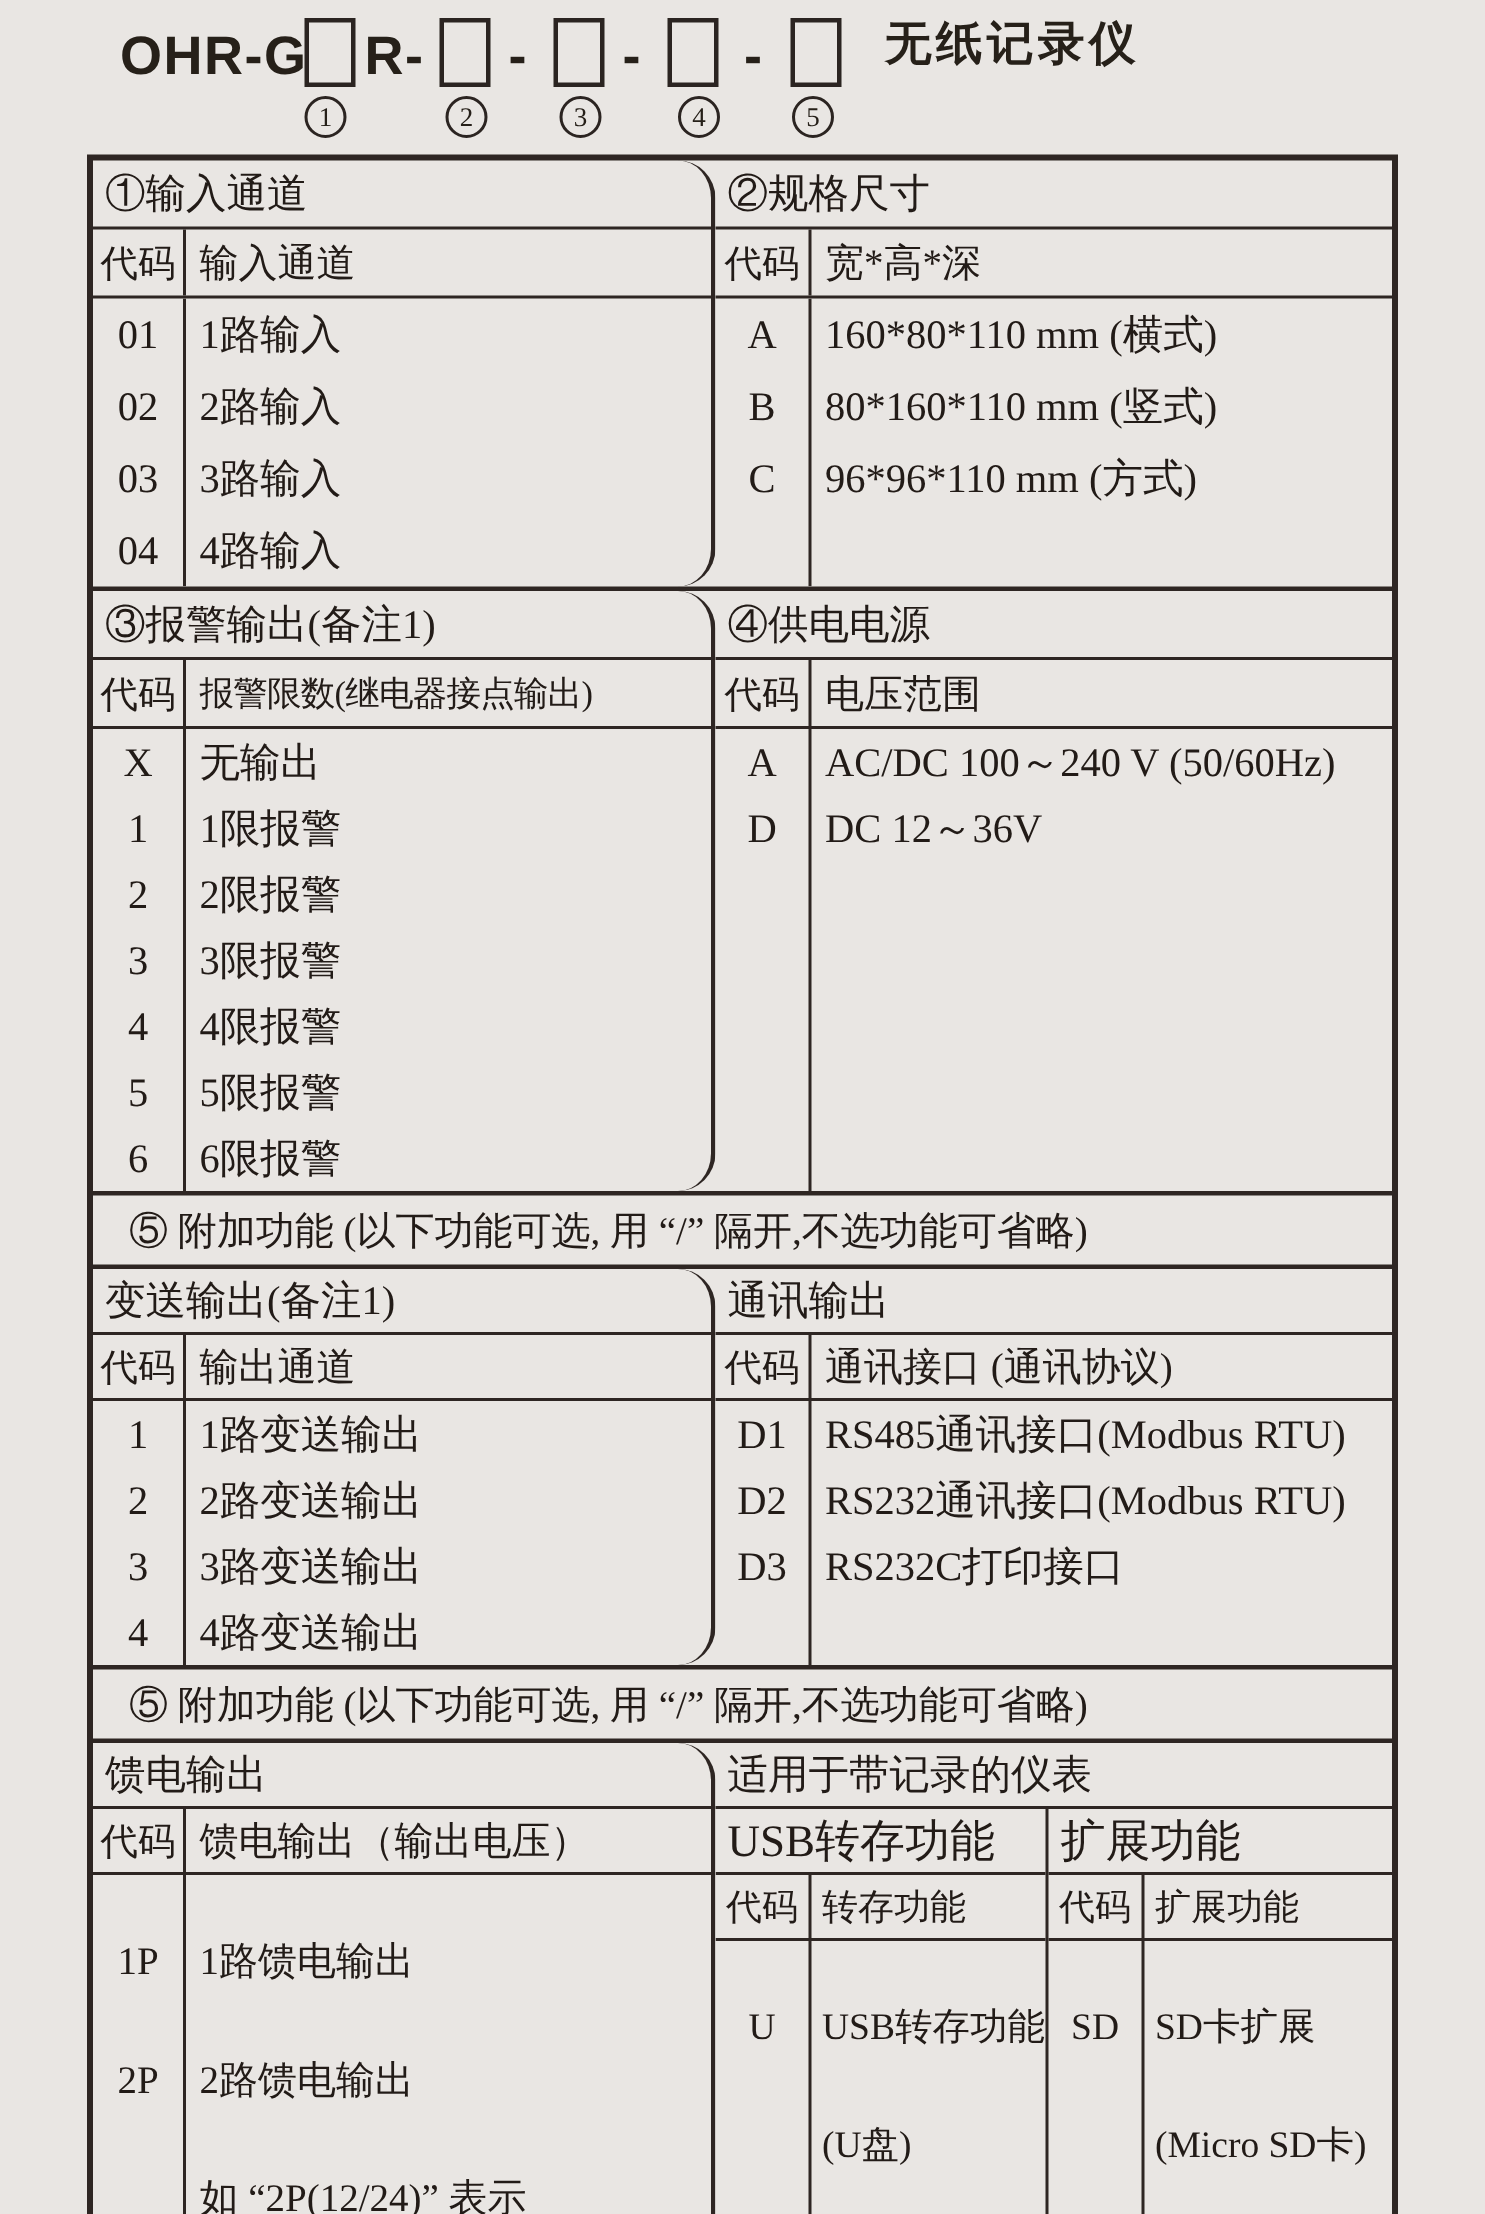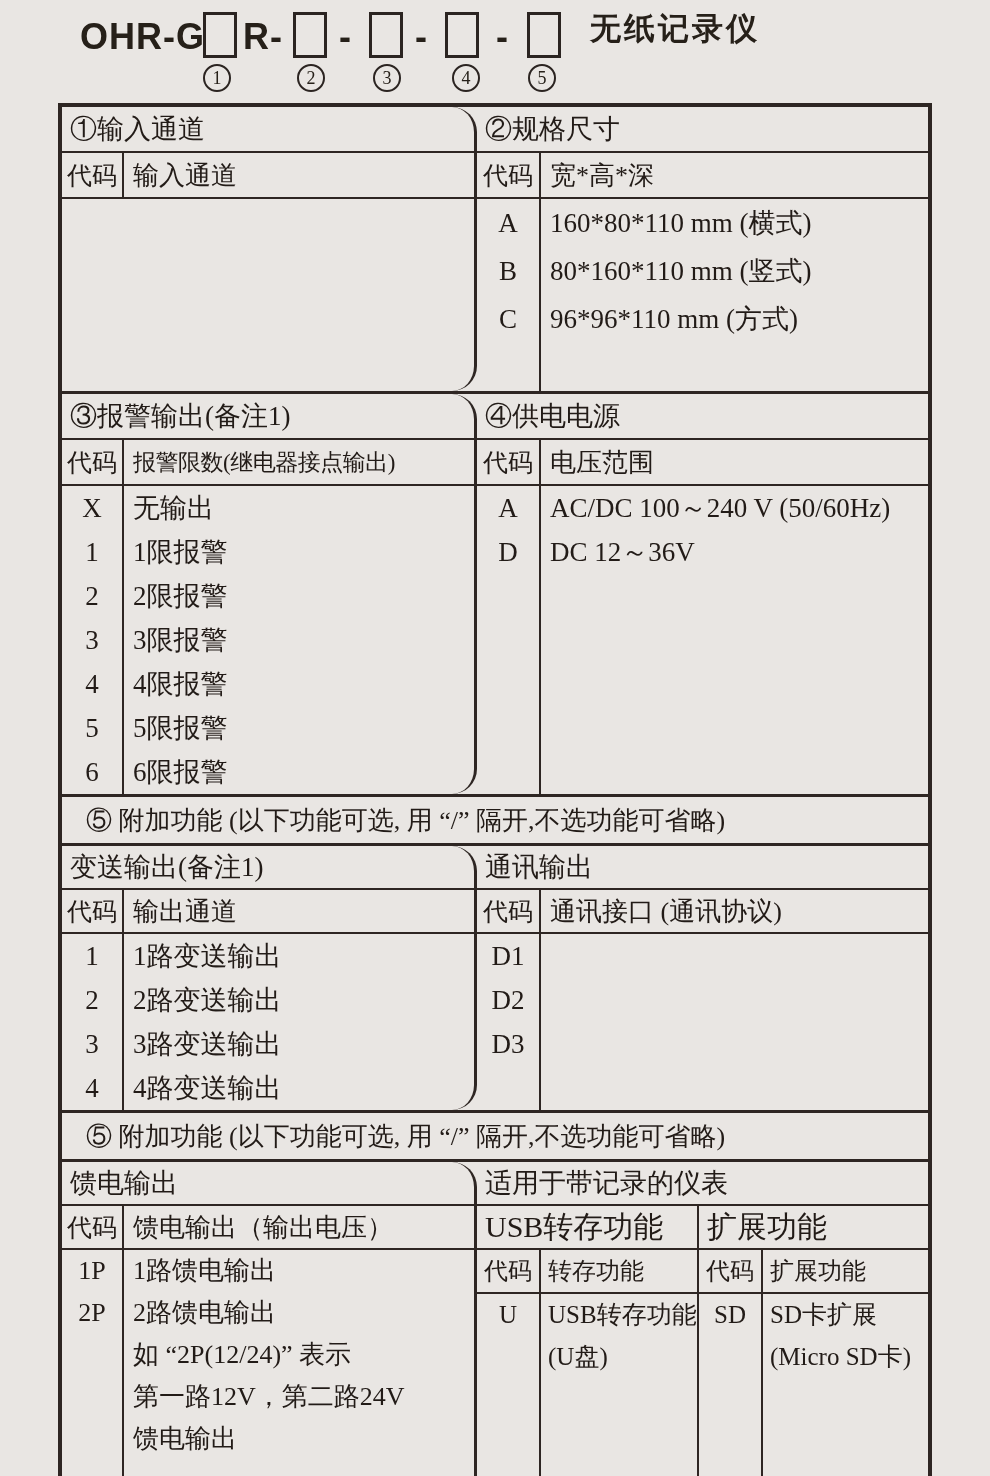--- a/index.html
+++ b/index.html
@@ -77,21 +77,21 @@
   .datablock{flex:1;display:flex;overflow:hidden;}
   .datablock .codes{
     width:62px;border-right:2px solid var(--ink);box-sizing:border-box;
     text-align:center;
   }
   .half.right .datablock .codes{width:64px;}
   .datablock .descs{flex:1;padding-left:9px;overflow:hidden;}
   .dline{height:48px;line-height:48px;font-size:27px;white-space:nowrap;}
   .bandB .dline{height:44px;line-height:44px;}
   .bandC .dline{height:44px;line-height:44px;}
-  .bandD .dline{height:42px;line-height:42px;font-size:26px;}
+  .bandD .dline{height:42px;line-height:42px;font-size:26px;margin-top:37px;}
 
   .banner{
     height:46px;border-bottom:3px solid var(--ink);
     display:flex;align-items:center;padding-left:24px;
     font-size:26px;white-space:nowrap;overflow:hidden;
   }
 
   
   .groups{flex:1;display:flex;overflow:hidden;}
   .group{display:flex;flex-direction:column;box-sizing:border-box;}
@@ -136,20 +136,34 @@
 
   <div class="spec-table">
 
     <div class="band bandA">
       <div class="half left">
         <div class="sec-title">①输入通道</div>
         <div class="colhdr">
           <div class="cell-code">代码</div>
           <div class="cell-label">输入通道</div>
         </div>
+        <div class="datablock">
+          <div class="codes">
+            <div class="dline">01</div>
+            <div class="dline">02</div>
+            <div class="dline">03</div>
+            <div class="dline">04</div>
+          </div>
+          <div class="descs">
+            <div class="dline">1路输入</div>
+            <div class="dline">2路输入</div>
+            <div class="dline">3路输入</div>
+            <div class="dline">4路输入</div>
+          </div>
+        </div>
       </div>
       <div class="half right">
         <div class="sec-title">②规格尺寸</div>
         <div class="colhdr">
           <div class="cell-code">代码</div>
           <div class="cell-label">宽*高*深</div>
         </div>
         <div class="datablock">
           <div class="codes">
             <div class="dline">A</div>
@@ -240,20 +254,25 @@
         <div class="sec-title">通讯输出</div>
         <div class="colhdr">
           <div class="cell-code">代码</div>
           <div class="cell-label">通讯接口 (通讯协议)</div>
         </div>
         <div class="datablock">
           <div class="codes">
             <div class="dline">D1</div>
             <div class="dline">D2</div>
             <div class="dline">D3</div>
+          </div>
+          <div class="descs">
+            <div class="dline">RS485通讯接口(Modbus RTU)</div>
+            <div class="dline">RS232通讯接口(Modbus RTU)</div>
+            <div class="dline">RS232C打印接口</div>
           </div>
         </div>
       </div>
     </div>
 
     <div class="banner">⑤ 附加功能 (以下功能可选, 用 “/” 隔开,不选功能可省略)</div>
 
     <div class="band bandD">
       <div class="half left">
         <div class="sec-title">馈电输出</div>

